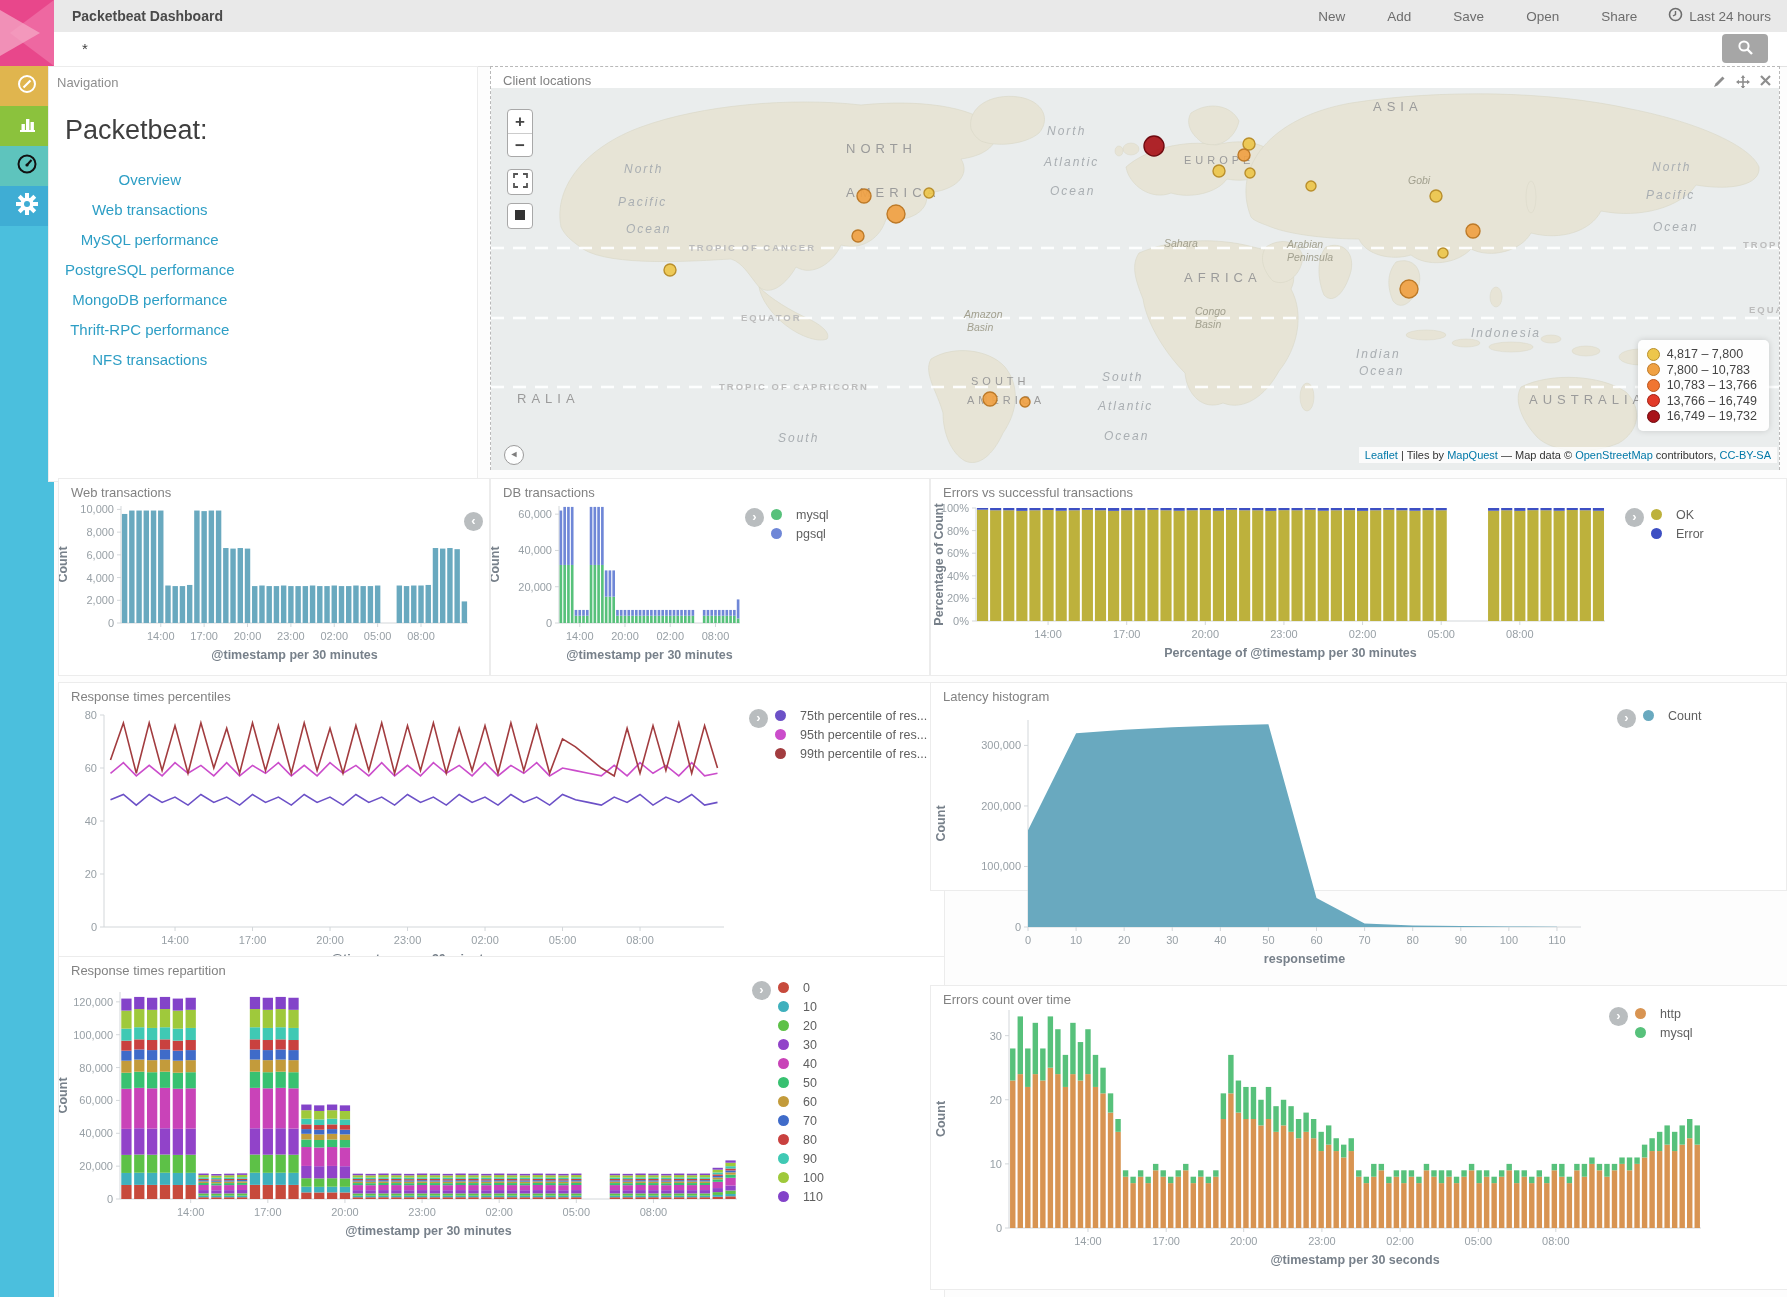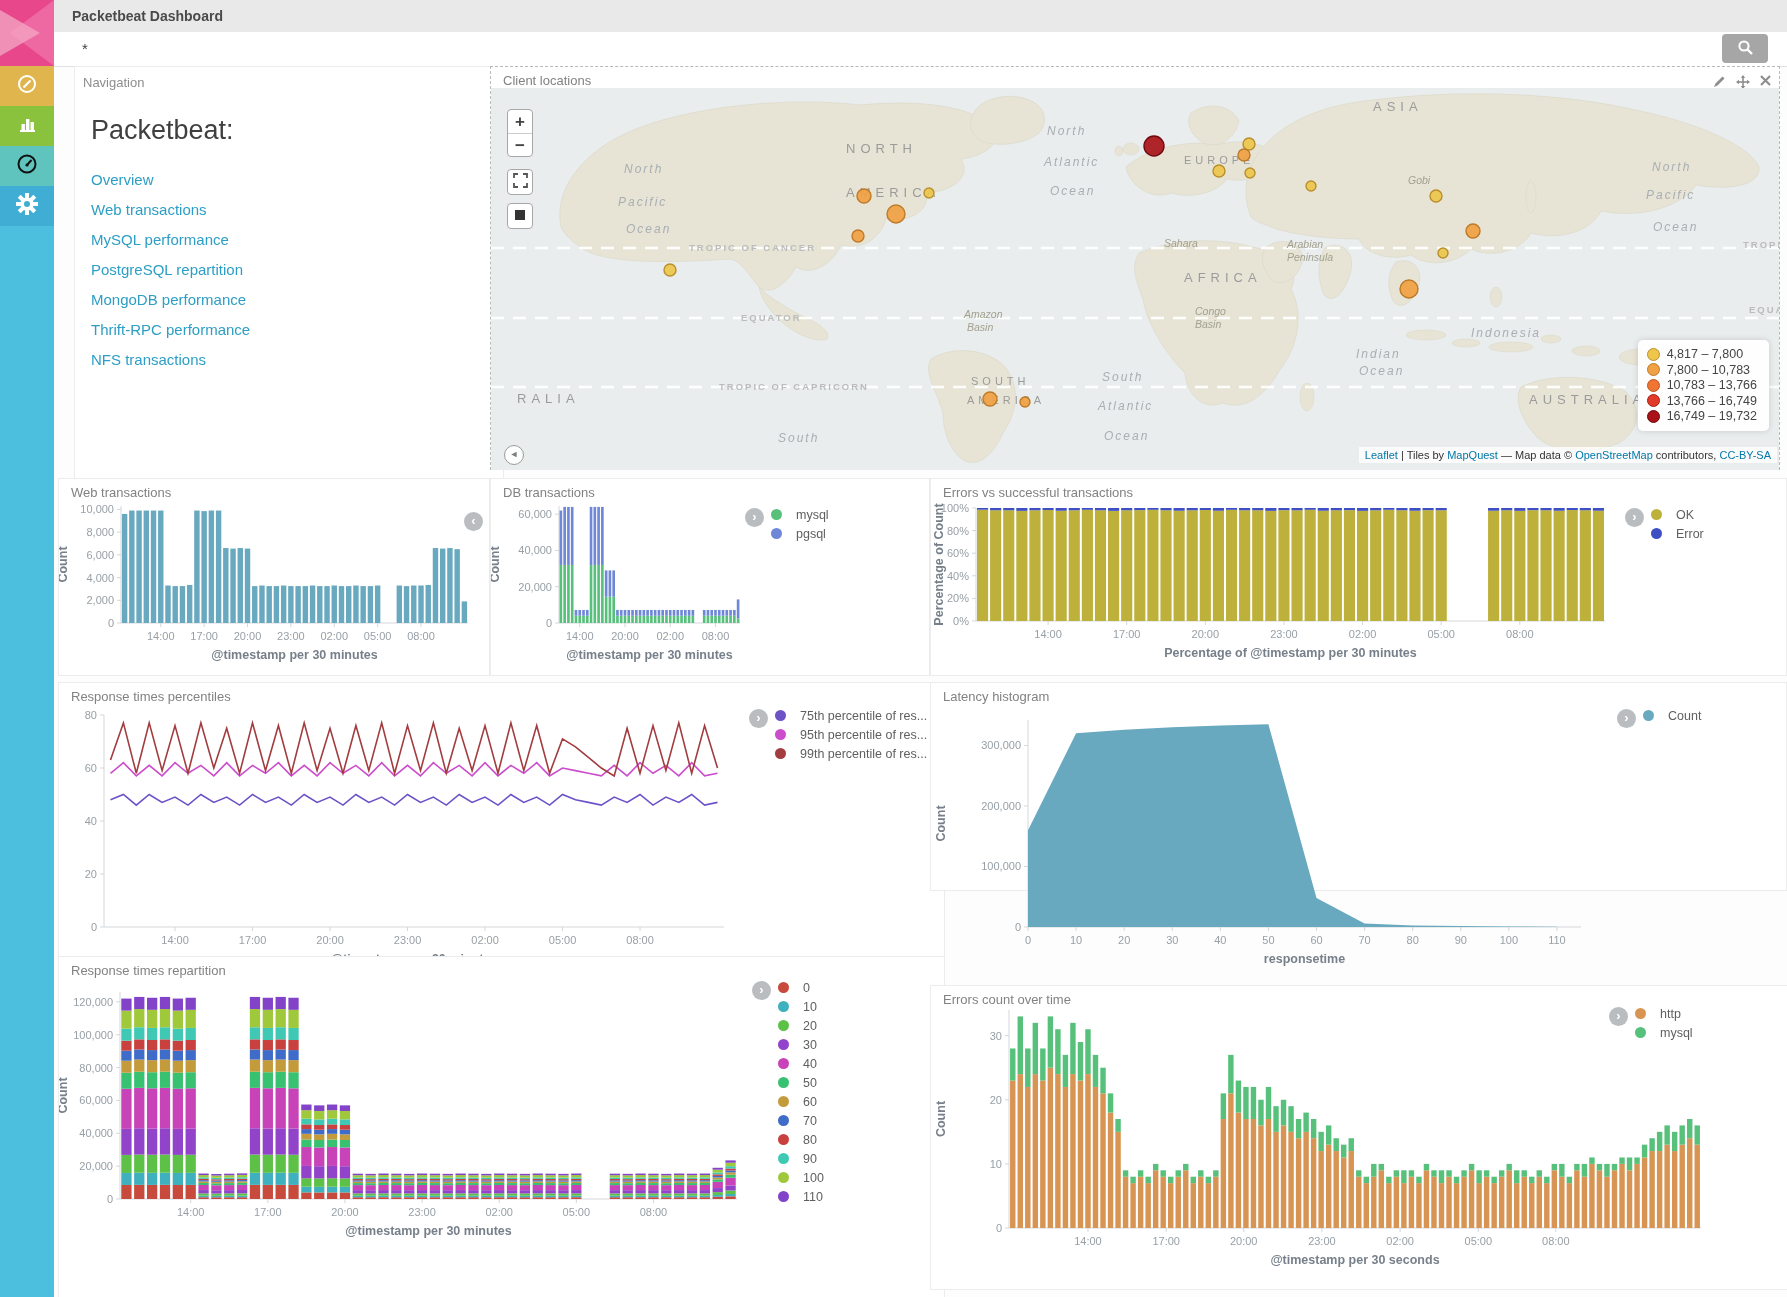--- a/index.html
+++ b/index.html
@@ -62,20 +62,34 @@
   .ldot{width:11px;height:11px;border-radius:50%;display:inline-block;flex:0 0 auto;}
   .ltoggle{position:absolute;width:19px;height:19px;border-radius:50%;background:#b9bdbf;color:#fff;font-size:13px;font-weight:bold;text-align:center;line-height:18px;cursor:pointer;}
 </style>
 </head>
 <body>
 
 <div class="app">
 
   <div class="topbar">
     <div class="apptitle">Packetbeat Dashboard</div>
+    <div class="menu">
+      <span class="mi">New</span>
+      <span class="mi">Add</span>
+      <span class="mi">Save</span>
+      <span class="mi">Open</span>
+      <span class="mi">Share</span>
+      <span class="timepick">
+        <span><svg width="15" height="15">
+              <circle cx="7.5" cy="7.5" r="6" fill="none" stroke="#6d6d6d" stroke-width="1.6"></circle>
+              <path d="M7.5,4 L7.5,7.5 L5,9" stroke="#6d6d6d" stroke-width="1.4" fill="none"></path>
+            </svg></span>
+        <span>Last 24 hours</span>
+      </span>
+    </div>
   </div>
 
   <div class="logo">
     <svg width="54" height="66">
         <polygon points="54,0 10,33 54,66" fill="#ee6fa5" opacity="0.85"></polygon>
         <polygon points="0,10 40,33 0,56" fill="#f4a8c6" opacity="0.75"></polygon>
       </svg>
   </div>
 
   <div class="searchrow">
@@ -123,28 +137,28 @@
                 <rect x="-2" y="-11" width="4" height="6" transform="rotate(270)"></rect>
                 <rect x="-2" y="-11" width="4" height="6" transform="rotate(315)"></rect>
               </g>
               <circle r="6.6" fill="#fff"></circle>
               <circle r="3" fill="#3fadd4"></circle>
             </g>
           </svg></span>
     </div>
   </div>
 
-  <div class="panel" style="left:74px;top:66px;width:430px;height:416px;">
+  <div class="panel" style="left:48px;top:66px;width:430px;height:416px;text-align:center;">
     <div class="navhead">Navigation</div>
     <div class="navheading">Packetbeat:</div>
     <div class="navlinks">
       <a class="nl">Overview</a>
       <a class="nl">Web transactions</a>
       <a class="nl">MySQL performance</a>
-      <a class="nl">PostgreSQL repartition</a>
+      <a class="nl">PostgreSQL performance</a>
       <a class="nl">MongoDB performance</a>
       <a class="nl">Thrift-RPC performance</a>
       <a class="nl">NFS transactions</a>
     </div>
   </div>
 
   <div class="panel panel-map" style="left:490px;top:66px;width:1290px;height:404px;">
     <div class="ptitle">Client locations</div>
     <div class="phicons">
       <span>

